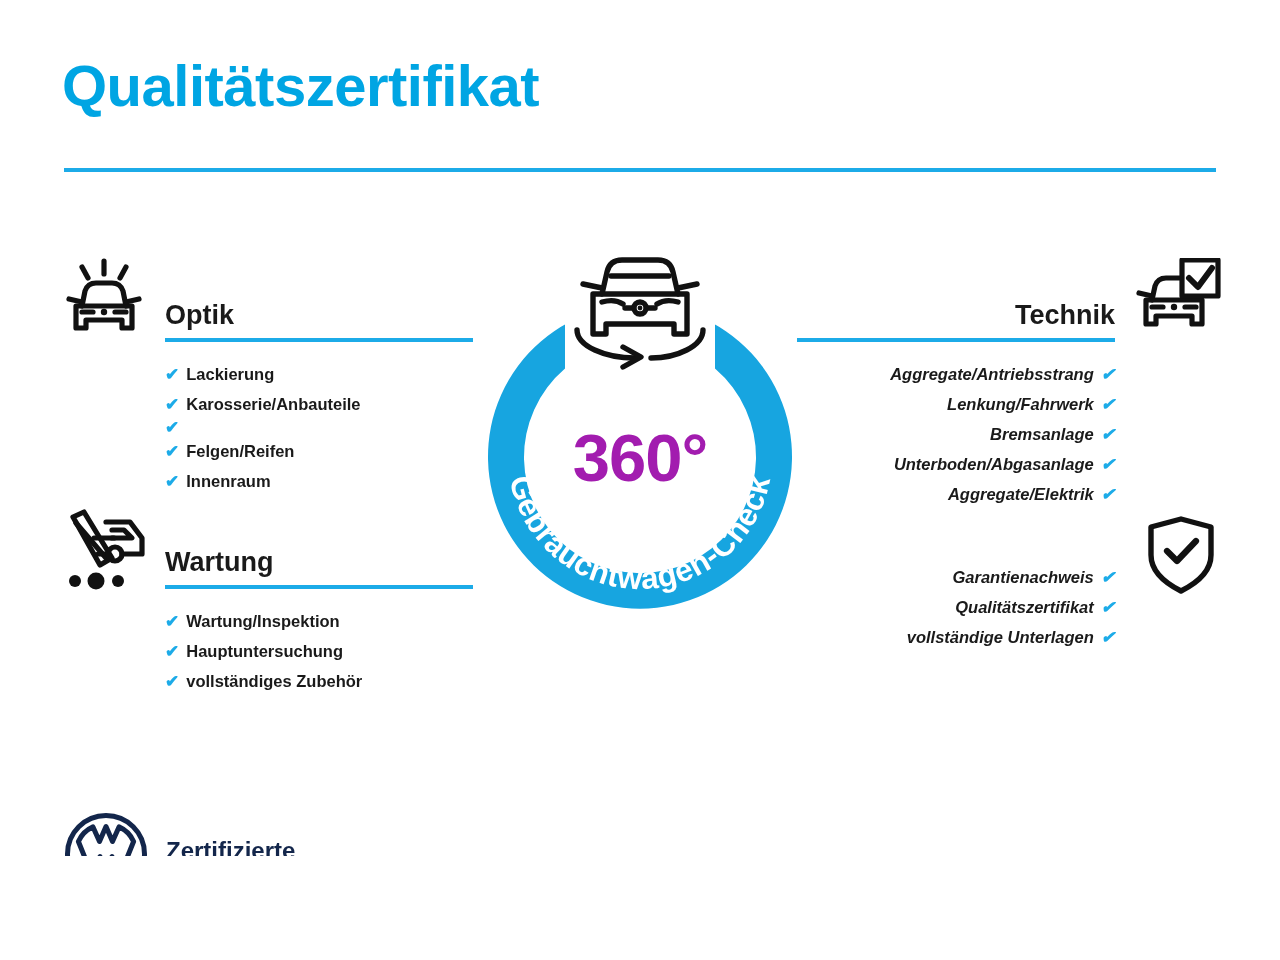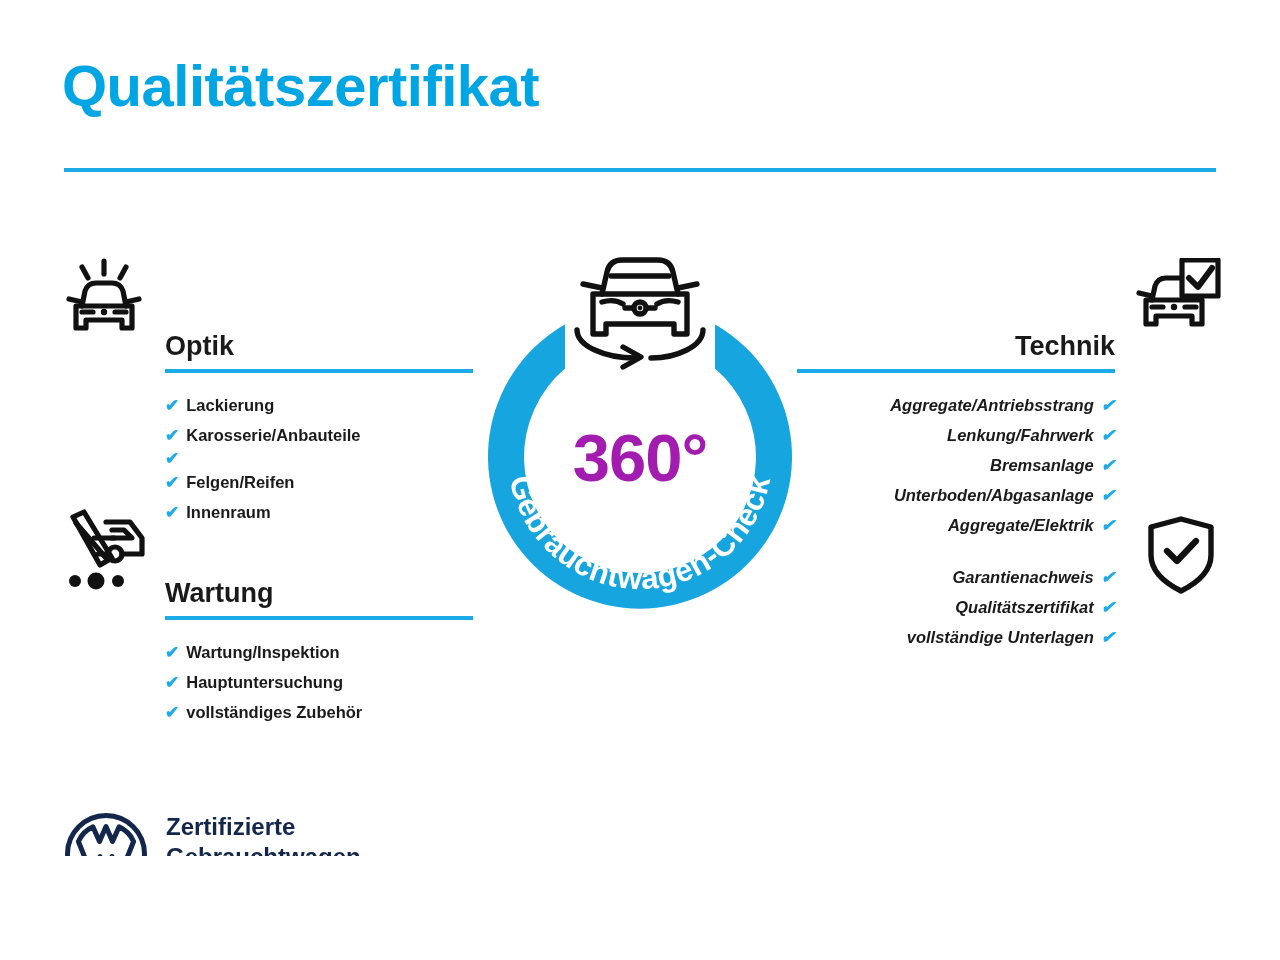--- a/index.html
+++ b/index.html
@@ -41,21 +41,20 @@
     background: #1cabe8;
   }
 
   
   .section {
     position: absolute;
   }
   .section-head {
     position: relative;
     height: 44px;
-    margin-top: 31px;
   }
   .section-title {
     font-size: 27px;
     font-weight: bold;
     color: #1a1a1a;
     line-height: 34px;
     white-space: nowrap;
   }
   .section-rule {
     position: absolute;
@@ -140,21 +139,21 @@
     left: 97px;
     top: -33px;
   }
 
   
   #footer-logo {
     position: absolute;
     left: 64px;
     top: 812px;
     display: flex;
-    align-items: flex-start;
+    align-items: flex-end;
   }
   #vw-mark { flex: none; }
   #footer-text {
     margin-left: 18px;
     font-size: 24px;
     font-weight: bold;
     color: #13264b;
     line-height: 30px;
     white-space: nowrap;
   }

